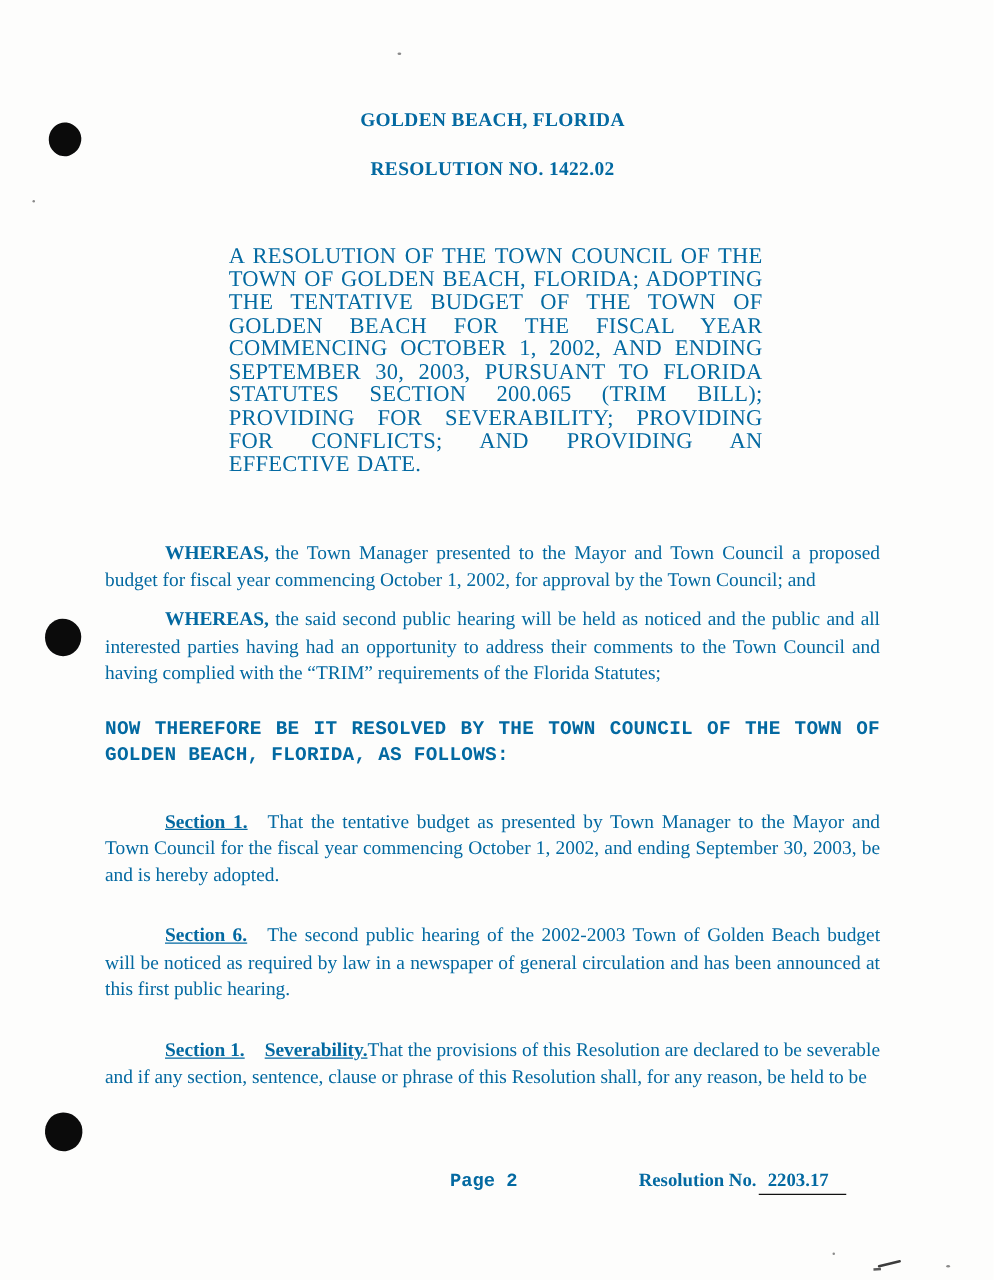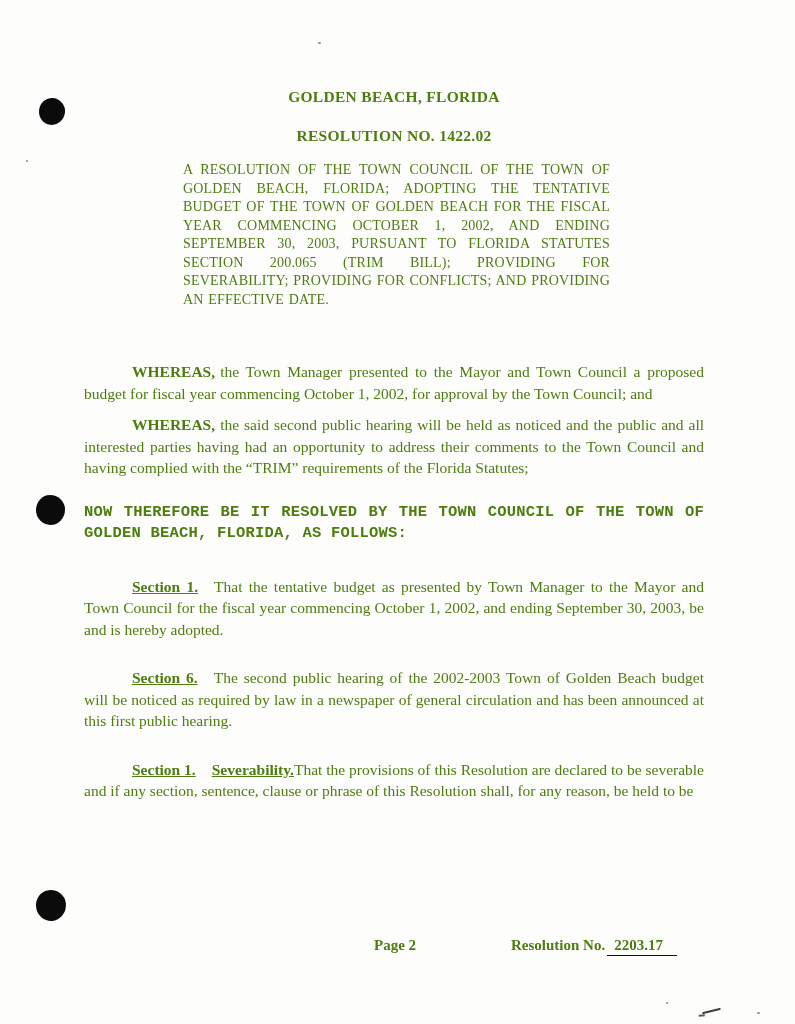--- a/index.html
+++ b/index.html
@@ -7,21 +7,21 @@
     padding: 0;
     background: #ffffff;
   }
   .page {
     position: relative;
     width: 795px;
     height: 1024px;
     background: #fdfdfc;
     overflow: hidden;
     font-family: "Liberation Serif", "DejaVu Serif", serif;
-    color: #4d7c0f;
+    color: #0369a1;
     -webkit-font-smoothing: antialiased;
   }
   .content {
     padding: 0 91px 0 84px;
   }
   .doc-title {
     margin: 88px 0 0 0;
     text-align: center;
     font-size: 15.5px;
     line-height: 18px;
@@ -30,23 +30,23 @@
   }
   .doc-res-no {
     margin: 21px 0 0 0;
     text-align: center;
     font-size: 15.5px;
     line-height: 18px;
     font-weight: bold;
     letter-spacing: 0.3px;
   }
   .title-block {
-    margin: 16px 0 0 99px;
+    margin: 50px 0 0 99px;
     width: 427px;
-    font-size: 14px;
+    font-size: 18px;
     line-height: 18.5px;
     text-align: justify;
     letter-spacing: 0.2px;
     word-spacing: 1px;
   }
   .para {
     font-size: 15.5px;
     line-height: 21.5px;
     text-align: justify;
     text-indent: 48px;
@@ -85,23 +85,24 @@
   .footer {
     position: absolute;
     top: 937px;
     left: 0;
     width: 100%;
     height: 24px;
     font-size: 15px;
   }
   .page-label {
     position: absolute;
-    left: 374px;
+    left: 360px;
     top: 0;
     font-weight: bold;
+    font-family: Liberation Mono, monospace;
   }
   .res-footer {
     position: absolute;
     left: 511px;
     top: 0;
     font-weight: bold;
   }
   .res-footer-value {
     display: inline-block;
     border-bottom: 1.5px solid #111;

